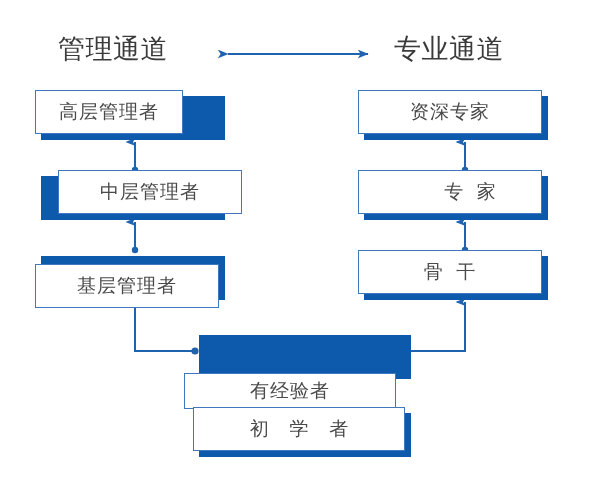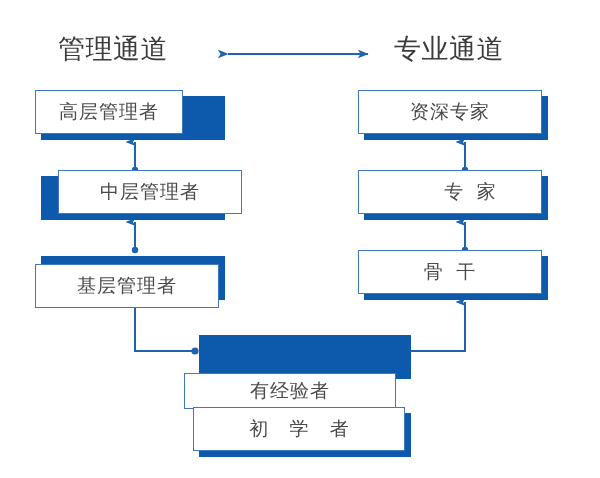--- a/index.html
+++ b/index.html
@@ -150,17 +150,17 @@
   <div class="node" style="left:358px; top:250px; width:184px; height:44px;">
     <span class="node-label">骨  干</span>
   </div>
 
   <div class="shadow" style="left:199px; top:335px; width:212px; height:44px;"></div>
   <div class="node" style="left:184px; top:329px; width:212px; height:36px;margin-top:44px;">
     <span class="node-label">有经验者</span>
   </div>
 
   <div class="shadow" style="left:199px; top:413px; width:212px; height:44px;"></div>
-  <div class="node" style="left:193px; top:407px; width:212px; height:44px;">
+  <div class="node" style="left:193px; top:407px; width:212px; height:44px;font-family:Liberation Serif, serif;">
     <span class="node-label wide-space">初 学 者</span>
   </div>
 
 </div>
 
 </body></html>

